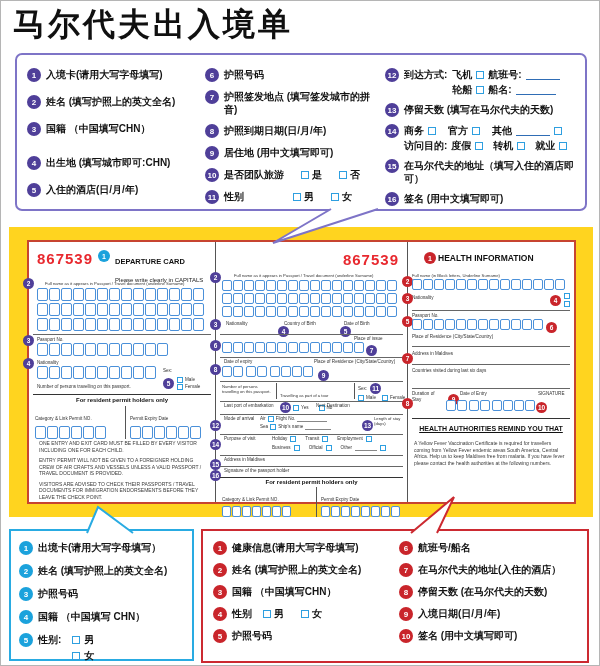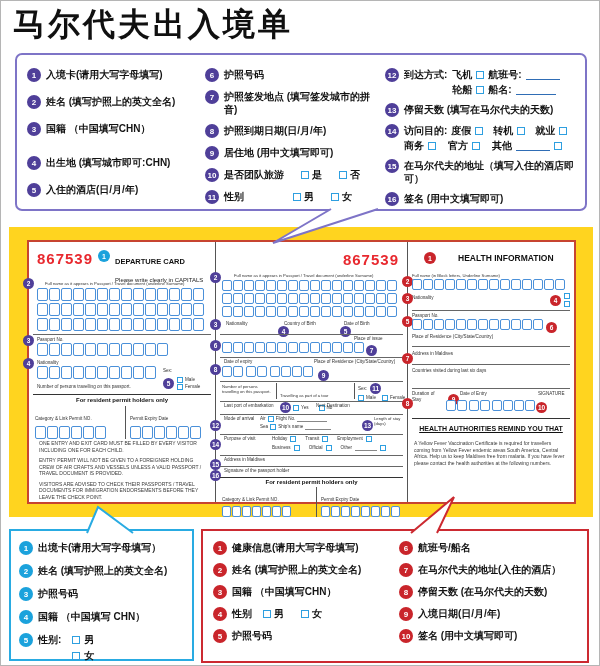--- a/index.html
+++ b/index.html
@@ -146,35 +146,35 @@
         </div>
       </div>
       <div class="gi">
           <span class="n n14 np">13</span>
           <span class="gt">停留天数 (填写在马尔代夫的天数)</span>
         </div>
       <div class="gi">
           <span class="n n14 np">14</span>
         <div class="g2">
           <div class="grow">
+              <span class="gt">商务</span>
+              <span class="cb"></span>
+              <span class="gt" style="margin-left:8px;">官方</span>
+              <span class="cb"></span>
+              <span class="gt" style="margin-left:8px;">其他</span>
+              <span class="u"></span>
+              <span class="cb"></span>
+            </div>
+          <div class="grow">
               <span class="gt">访问目的:</span>
               <span class="gt">度假</span>
               <span class="cb"></span>
               <span class="gt" style="margin-left:6px;">转机</span>
               <span class="cb"></span>
               <span class="gt" style="margin-left:6px;">就业</span>
-              <span class="cb"></span>
-            </div>
-          <div class="grow">
-              <span class="gt">商务</span>
-              <span class="cb"></span>
-              <span class="gt" style="margin-left:8px;">官方</span>
-              <span class="cb"></span>
-              <span class="gt" style="margin-left:8px;">其他</span>
-              <span class="u"></span>
               <span class="cb"></span>
             </div>
         </div>
       </div>
       <div class="gi">
           <span class="n n14 np">15</span>
           <span class="gt">在马尔代夫的地址（填写入住的酒店即可）</span>
         </div>
       <div class="gi">
           <span class="n n14 np">16</span>
@@ -532,21 +532,21 @@
                 <span class="x"></span>
                 <span class="x"></span>
                 <span class="x"></span>
                 <span class="x"></span>
               </div>
           </div>
         </div>
       </div>
 
       <div class="sec sec-hlt">
-        <div class="abs grow" style="left:16px;top:10px;gap:22px;text-align:right;">
+        <div class="abs grow" style="left:16px;top:10px;gap:2px;text-align:right;">
           <span class="n n12 nr">1</span>
           <span style="font-size:8.5px;font-weight:bold;color:#111;">HEALTH INFORMATION</span>
         </div>
         <span class="abs tl" style="left:4px;top:31px;font-size:4.2px;">Full name (in Block letters, Underline Surname)</span>
         <span class="abs n n11 nr" style="left:-6px;top:34px;">2</span>
         <div class="abs cells sm" style="left:4px;top:37px;">
             <span class="x"></span>
             <span class="x"></span>
             <span class="x"></span>
             <span class="x"></span>

